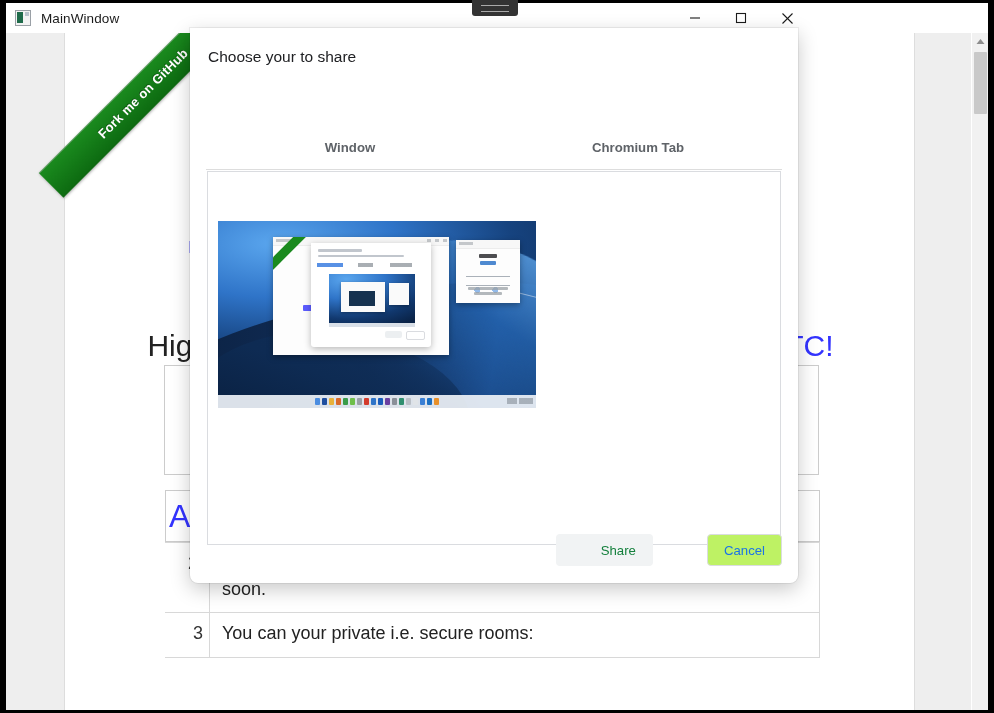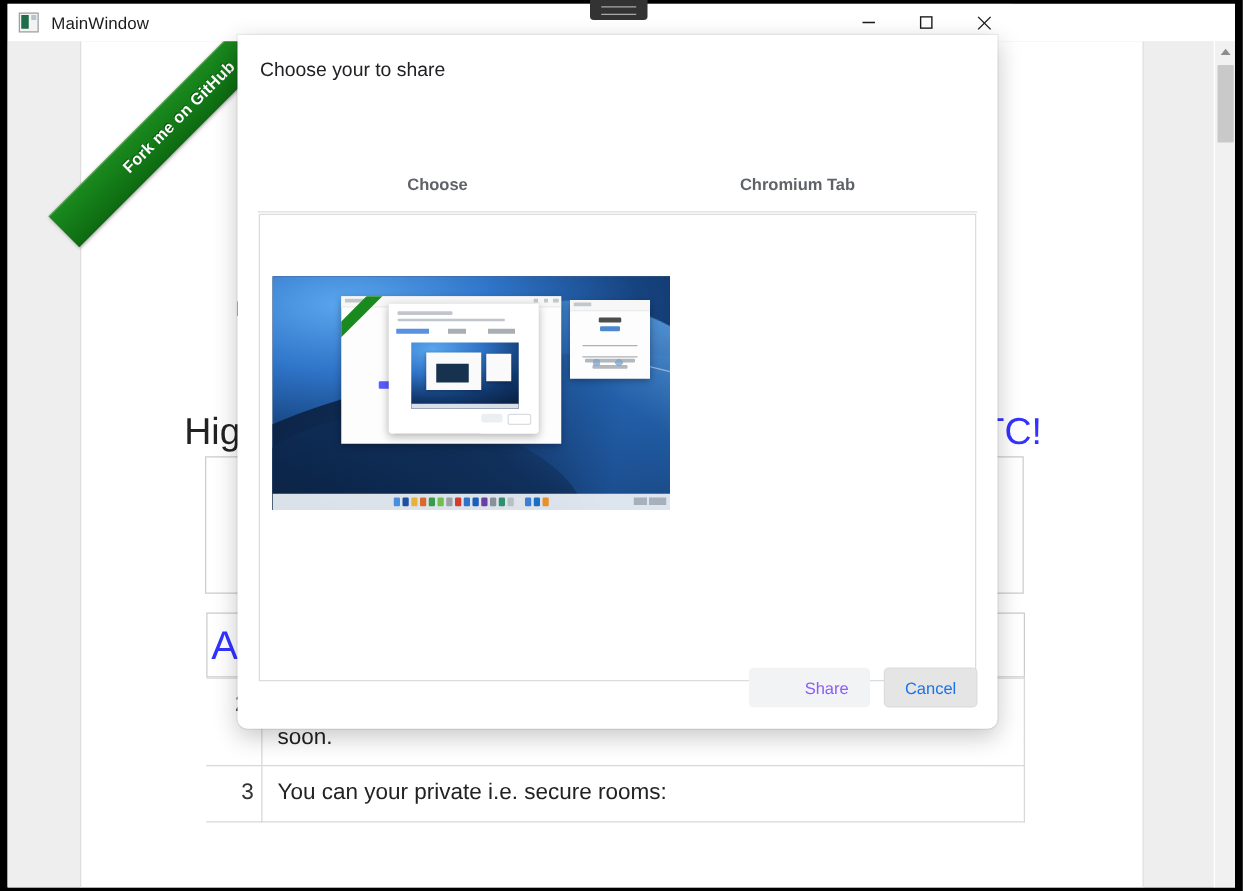--- a/index.html
+++ b/index.html
@@ -295,28 +295,29 @@
     height: 32px;
     min-width: 70px;
     border-radius: 4px;
     font-size: 13.2px;
     display: flex; align-items: center; justify-content: center;
     box-sizing: border-box;
     padding: 0 16px;
   }
   .btn-share {
     background: #f1f3f4;
-    color: #8b5cf6;
+    color: #15803d;
     border: 1px solid transparent;
     padding-left: 44px;
   }
   .btn-cancel {
-    background: #e5e5e5;
+    background: #bef264;
     color: #1a73e8;
     border: 1px solid #dadce0;
+    margin-left: 43px;
   }
 
   
   .wall {
     position: absolute; inset: 0;
     background:
       radial-gradient(120% 90% at 18% 12%, #5aa6ee 0%, #2f74c8 32%, #16437f 62%, #0a2347 100%);
   }
   .wall .swoosh1 {
     position: absolute; left: -20%; top: 38%;
@@ -562,21 +563,21 @@
     <div class="bars"></div>
   </div>
 
   <div class="share-dialog">
 
     <div class="dlg-title">Choose your to share</div>
 
     <div class="dlg-tabs-underline"></div>
     <div class="dlg-tabs">
       <div class="dlg-tab">
-        <span>Choose</span>
+        <span>Window</span>
       </div>
       <div class="dlg-tab">
         <span>Chromium Tab</span>
       </div>
     </div>
 
     <div class="preview-pane">
 
       <div class="preview-thumb">
         <div class="wall">

